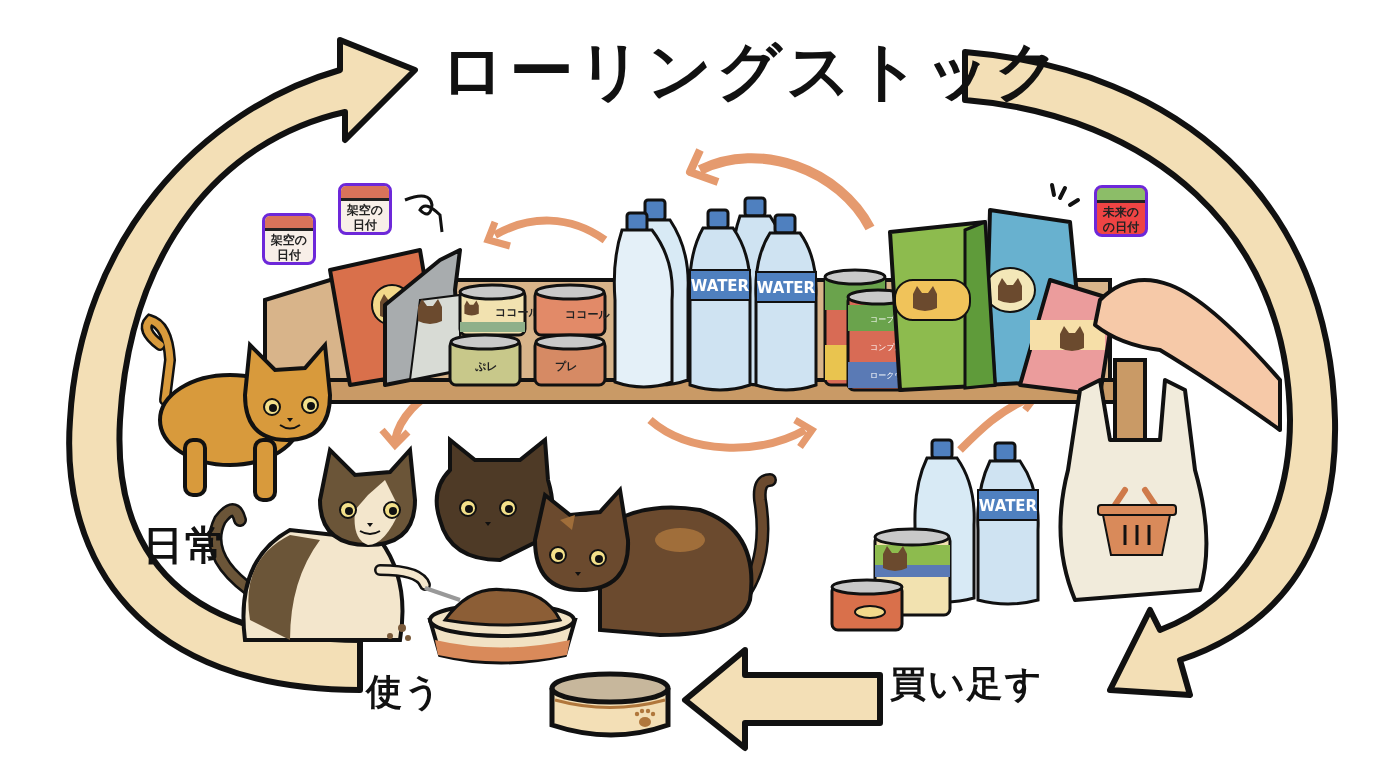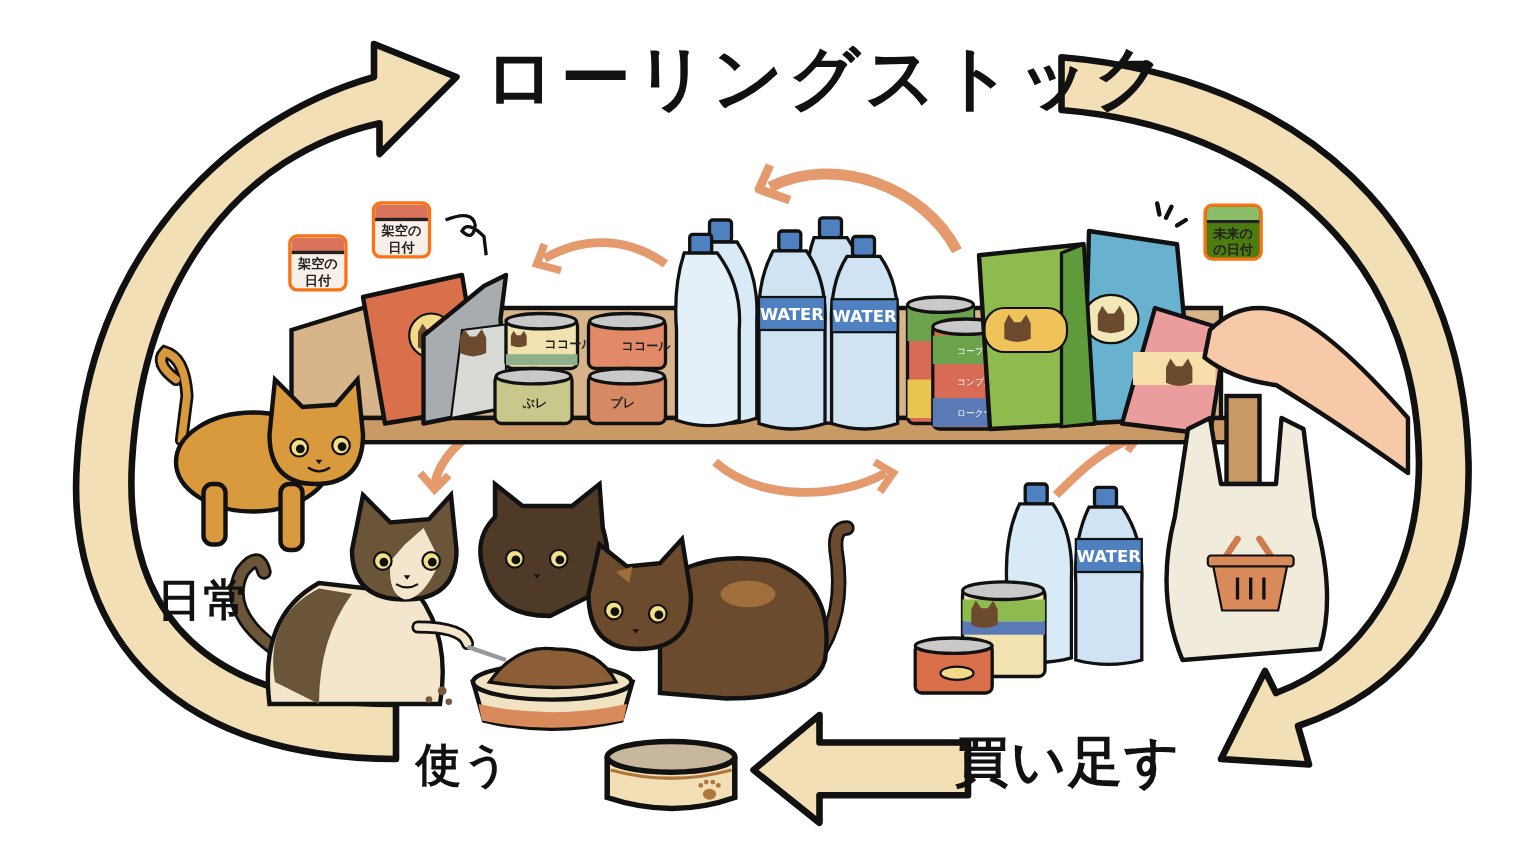--- a/index.html
+++ b/index.html
@@ -1,27 +1,27 @@
 <!DOCTYPE html>
 <html><head>
 <meta charset="utf-8">
 <style>
   html, body { margin: 0; padding: 0; background: #ffffff; }
   body { width: 1376px; height: 768px; overflow: hidden; position: relative;
          font-family: "DejaVu Sans", "Liberation Sans", sans-serif; }
   #stage { position: absolute; left: 0; top: 0; width: 1376px; height: 768px; }
   .label-big { position: absolute; font-weight: bold; color: #111; white-space: nowrap; letter-spacing: 2px; }
   #title { left: 440px; top: 28px; font-size: 64px; letter-spacing: 4px; text-align: center; }
-  #use-label { left: 378px; top: 668px; font-size: 41px; }
-  #buy-label { left: 868px; top: 660px; font-size: 49px; }
+  #use-label { left: 366px; top: 668px; font-size: 36px; }
+  #buy-label { left: 890px; top: 660px; font-size: 36px; }
   #daily-label { left: 143px; top: 518px; font-size: 40px; }
-  .cal { position: absolute; width: 54px; height: 52px; border: 3px solid #f97316; border-radius: 8px;
+  .cal { position: absolute; width: 54px; height: 52px; border: 3px solid #6d28d9; border-radius: 8px;
          background: #f8efe8; overflow: hidden; box-sizing: border-box; }
   .cal .cal-top { height: 12px; background: #d9735a; border-bottom: 3px solid #222; }
-  .cal.green { background: #4d7c0f; }
+  .cal.green { background: #ef4444; }
   .cal.green .cal-top { background: #8cbd68; }
   .cal .cal-text { font-size: 12px; font-weight: bold; line-height: 15px; text-align: center; color: #222; padding-top: 2px; }
   .can-text, .water-text { font-weight: bold; }
 </style>
 </head>
 <body>
 
 <div id="stage">
 <svg width="1376" height="768" viewBox="0 0 1376 768" xmlns="http://www.w3.org/2000/svg">
   <defs>

